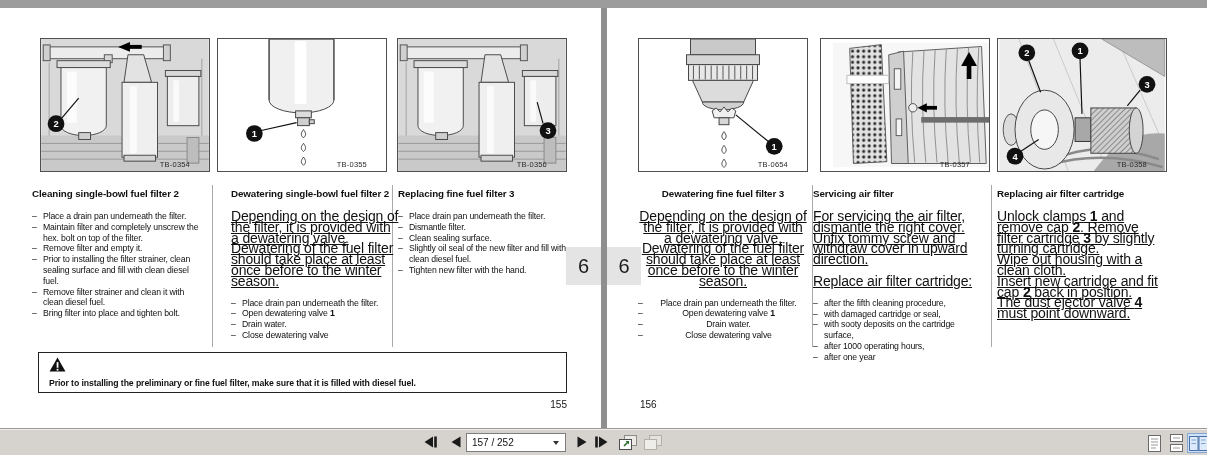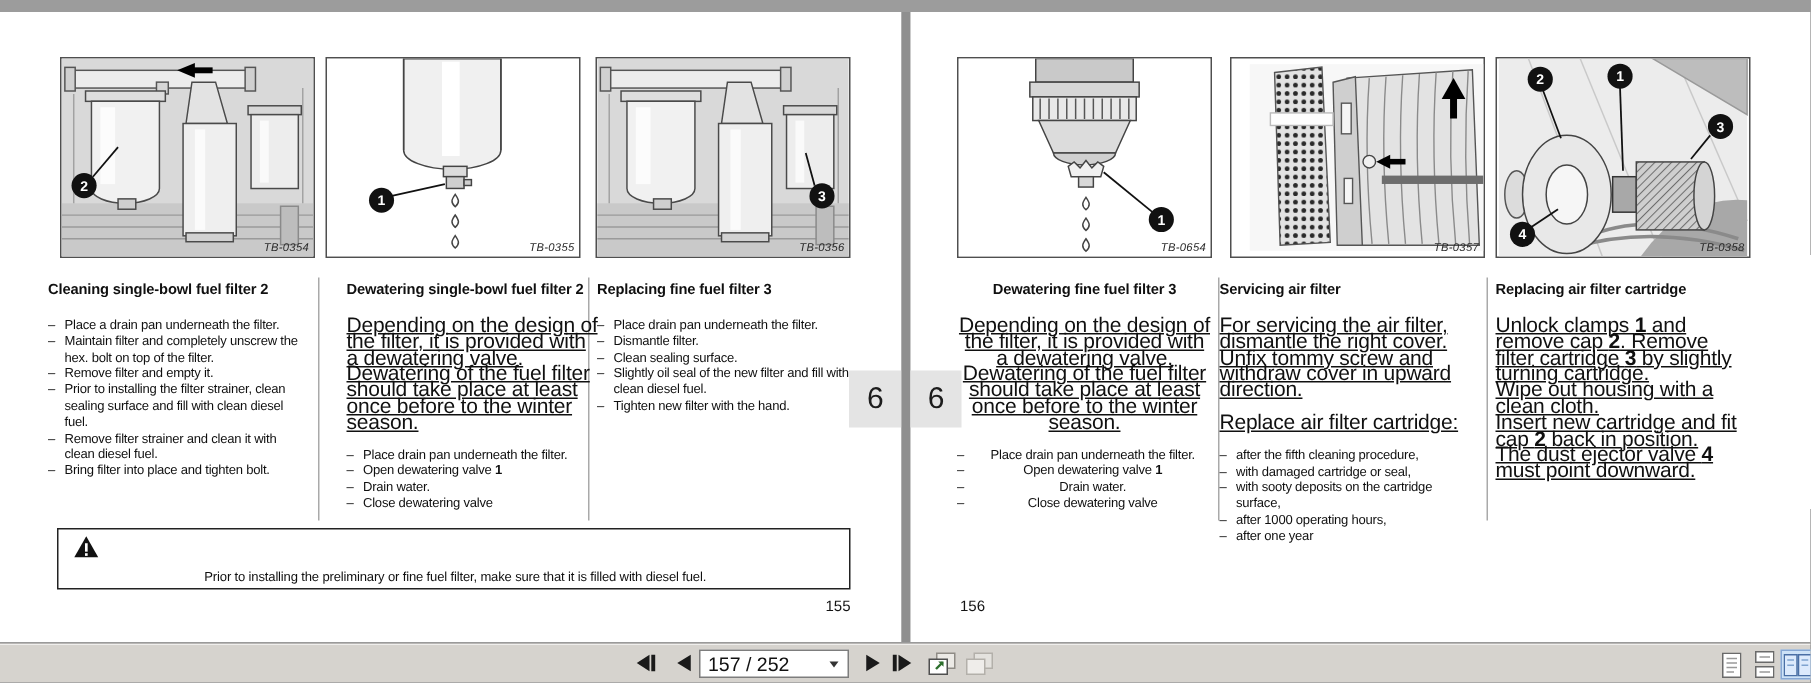--- a/index.html
+++ b/index.html
@@ -9,47 +9,47 @@
   .screen { position:absolute; left:0; top:0; width:1207px; height:455px; background:#9c9c9c; }
 
   .page { position:absolute; top:8px; height:420px; background:#ffffff; }
   .page-left  { left:0;   width:601px; }
   .page-right { left:607px; width:600px; }
   .page-divider { position:absolute; left:601px; top:8px; width:6px; height:420px; background:#8f8f8f; }
 
   
   .fig { position:absolute; width:170px; height:134px; border:1px solid #4f4f4f; background:#fff; }
   .fig svg { display:block; width:100%; height:100%; }
-  .tb-label { position:absolute; right:3px; bottom:2px; font-size:7.5px; color:#2a2a2a; letter-spacing:.2px;font-style:italic; }
+  .tb-label { position:absolute; right:19px; bottom:2px; font-size:7.5px; color:#2a2a2a; letter-spacing:.2px; }
 
   
   .col { position:absolute; top:180px; color:#101010; }
   .col h3 { font-size:9.8px; font-weight:bold; margin:0 0 12px 0; letter-spacing:-.1px; }
   .col p  { font-size:14px; line-height:10.8px; letter-spacing:-.15px; margin:0 0 11px 0;text-decoration:underline; }
   .col p.tight { margin:0; }
   .col ul { list-style:none; }
   .col li { font-size:8.7px; line-height:10.8px; letter-spacing:-.15px; padding-left:11px; position:relative; }
   .col li::before { content:"\2013"; position:absolute; left:0; top:0; }
 
   .col-rule { position:absolute; top:177px; width:1px; height:162px; background:#a9a9a9; }
 
   .warning-box { position:absolute; left:38px; top:344px; width:529px; height:41px; border:1px solid #222; background:#fff; padding:4px 8px 0 10px; }
-  .warning-box .wtext { font-size:8.7px; font-weight:normal; letter-spacing:-.1px; margin-top:2px; color:#101010;text-align:center; }
+  .warning-box .wtext { font-size:8.7px; font-weight:bold; letter-spacing:-.1px; margin-top:2px; color:#101010; }
 
   .page-number { position:absolute; font-size:10px; color:#141414; }
   .chapter-tab { position:absolute; width:35px; height:38px; background:#e4e4e4; color:#1c1c1c;
                  font-size:20px; display:flex; align-items:center; justify-content:center; }
 
   
   .toolbar { position:absolute; left:0; top:428px; width:1207px; height:27px;
              background:#d6d3ce; border-top:1px solid #9a9a9a; box-shadow:inset 0 1px 0 #efeeec; }
   .tbtn { position:absolute; width:18px; height:16px; top:5px; display:flex; align-items:center; justify-content:center; cursor:default; }
   .page-input-wrap { position:absolute; left:466px; top:4px; width:100px; height:19px; background:#fff;
                      border:1px solid #7d7d7d; display:flex; align-items:center; }
-  .page-input-wrap input { border:none; outline:none; width:82px; height:15px; font-size:13px;
+  .page-input-wrap input { border:none; outline:none; width:82px; height:15px; font-size:10px;
                            font-family:"Liberation Sans", sans-serif; padding-left:5px; color:#111; background:transparent; }
   .dd-arrow { width:0; height:0; border-left:3.5px solid transparent; border-right:3.5px solid transparent;
               border-top:4.5px solid #333; margin-left:4px; }
 
   .layout-btn { position:absolute; top:4px; width:20px; height:20px; display:flex; align-items:center; justify-content:center; }
   .layout-btn.selected { background:#cde2f7; border:1px solid #86a7d4; }
 </style>
 </head>
 <body>
 

